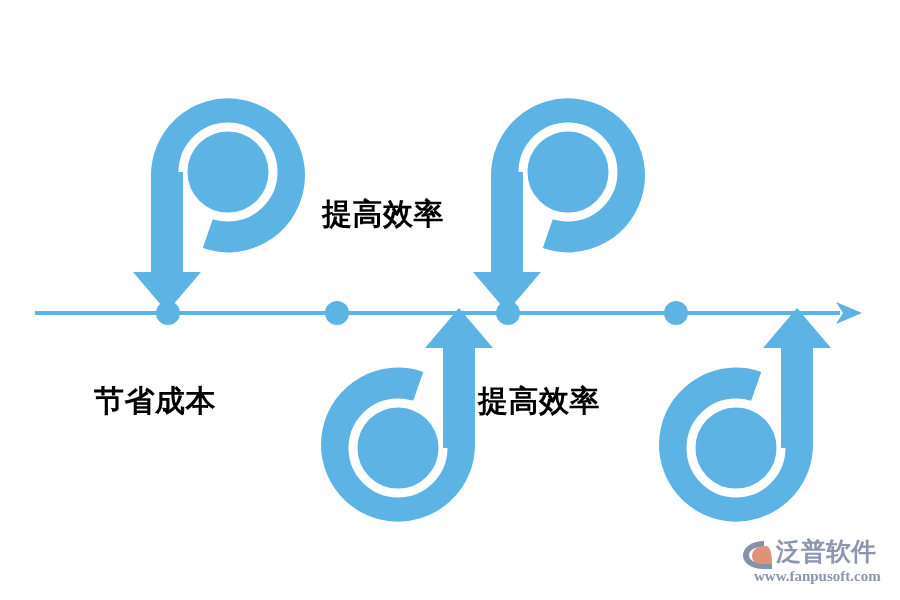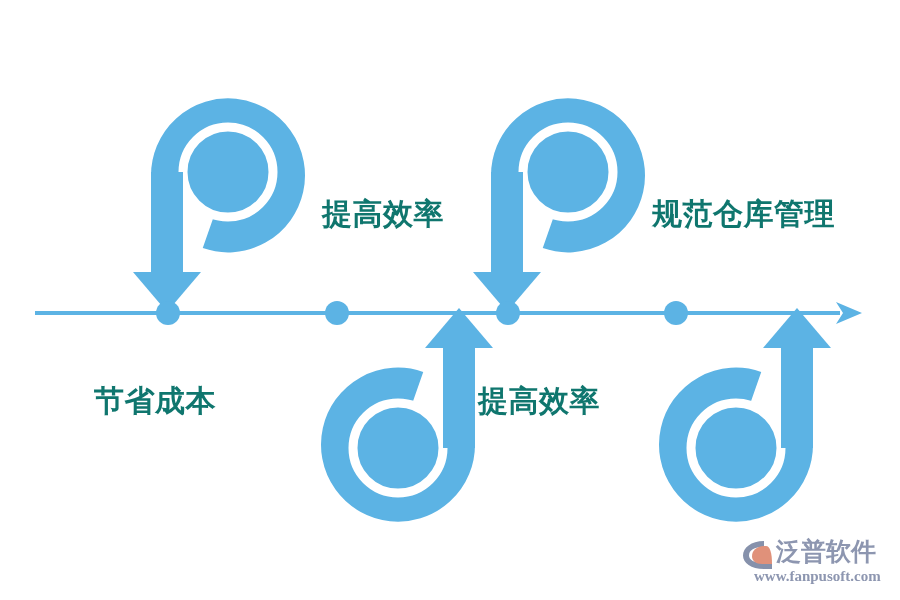--- a/index.html
+++ b/index.html
@@ -20,21 +20,21 @@
   #diagram-svg {
     position: absolute;
     left: 0;
     top: 0;
     width: 900px;
     height: 600px;
     display: block;
   }
   .label {
     position: absolute;
-    color: #0f766e;
+    color: #000000;
     font-size: 30px;
     font-weight: 700;
     line-height: 1;
     white-space: nowrap;
     letter-spacing: 0.5px;
     font-family: "Liberation Sans", "DejaVu Sans", sans-serif;
   }
   #label-top-1 { left: 322px; top: 199px; }
   #label-top-2 { left: 652px; top: 199px; }
   #label-bot-1 { left: 88px;  top: 386px; margin-left: 6px; }
@@ -121,21 +121,20 @@
     <g>
       <circle cx="168" cy="313" r="12" fill="#5cb3e4"></circle>
       <circle cx="337" cy="313" r="12" fill="#5cb3e4"></circle>
       <circle cx="508" cy="313" r="12" fill="#5cb3e4"></circle>
       <circle cx="676" cy="313" r="12" fill="#5cb3e4"></circle>
     </g>
   </svg>
 
   <div class="label" id="label-top-1">提高效率</div>
 
-  <div class="label" id="label-top-2">规范仓库管理</div>
 
   <div class="label" id="label-bot-1">节省成本</div>
 
   <div class="label" id="label-bot-2">提高效率</div>
 
   <div id="watermark">
     <svg id="watermark-mark" viewBox="0 0 34 30" xmlns="http://www.w3.org/2000/svg">
       <path d="M 22,1 C 9,1 1,8 1,15.5 C 1,23 9,29 22,29 L 22,23 C 12,23 7,20 7,15.5 C 7,10 12,7 22,7 Z" fill="#8691ab"></path>
       <path d="M 24,6 C 15,6 10,10 10,16.5 C 10,21 14,24 20,24 L 30,24 C 30,13 28,6 24,6 Z" fill="#e0917a"></path>
       <path d="M 20,24 L 30,24 L 30,29 L 22,29 C 20.5,27.5 20,26 20,24 Z" fill="#8691ab"></path>

